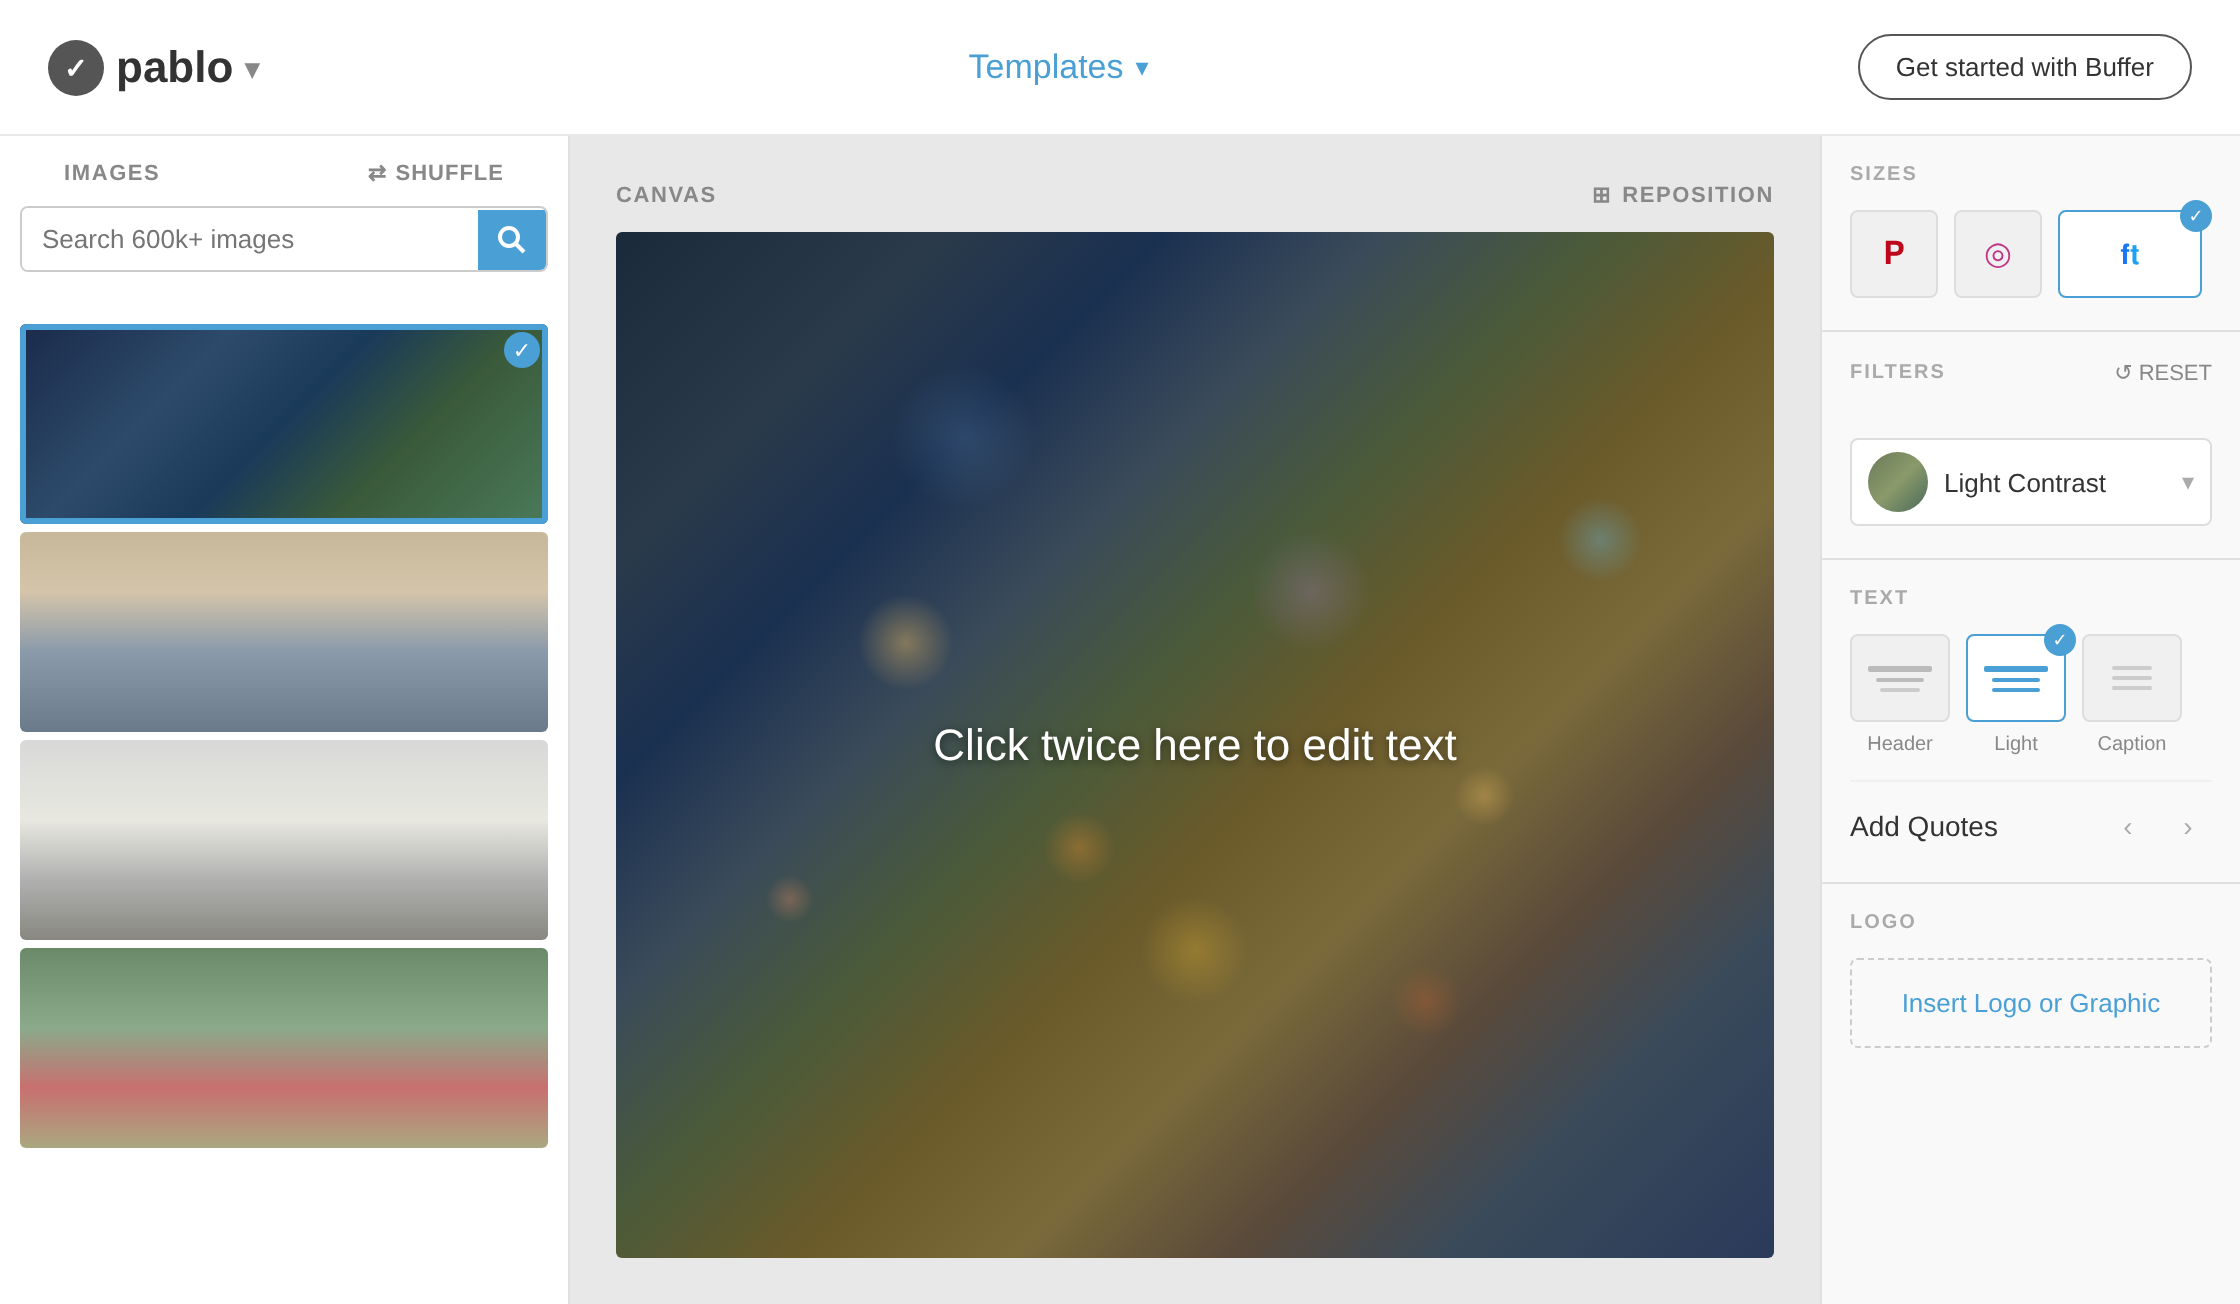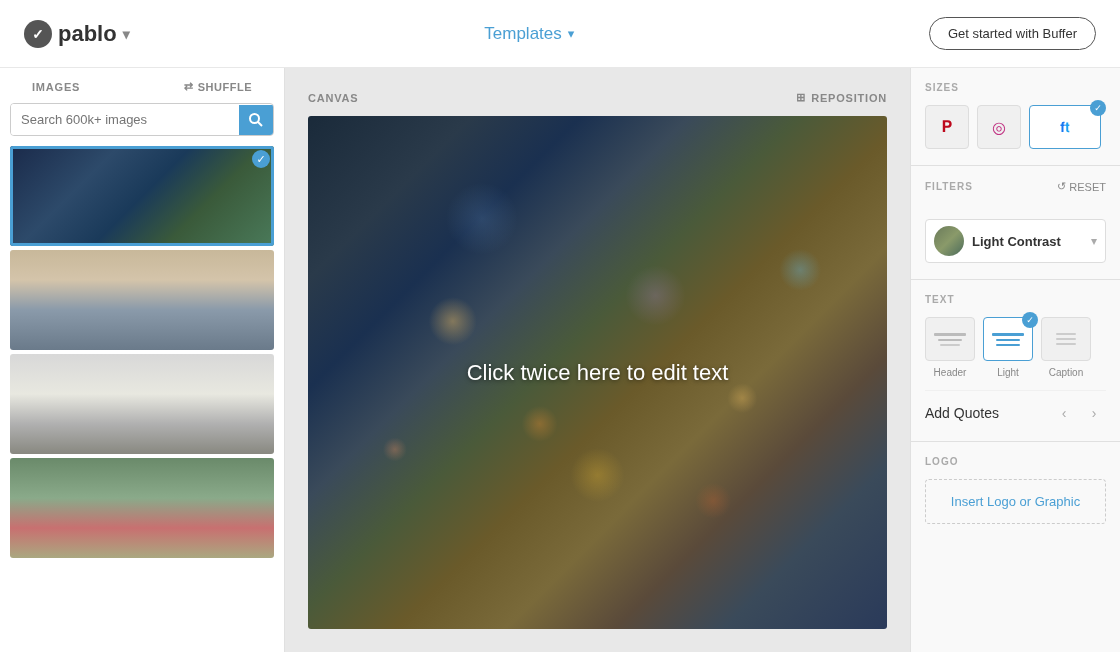--- a/index.html
+++ b/index.html
@@ -87,21 +87,21 @@
       display: flex;
       align-items: center;
       gap: 4px;
       font-size: 11px;
       color: #888;
       font-weight: 600;
       letter-spacing: 0.5px;
       cursor: pointer;
     }
     .search-bar {
-      margin: 0 10px 10px;
+      margin: 0 10px 26px;
       display: flex;
       align-items: center;
       border: 1.5px solid #ccc;
       border-radius: 4px;
       overflow: hidden;
       gap: 12px;
     }
     .search-bar input {
       flex: 1;
       padding: 8px 10px;
@@ -362,21 +362,20 @@
       width: 30px;
       height: 30px;
       border-radius: 50%;
       background: linear-gradient(135deg, #6a7a5a, #8a9a6a, #4a6a5a);
       flex-shrink: 0;
     }
     .filter-name {
       flex: 1;
       font-size: 13px;
       color: #333;
-      font-weight: bold;
     }
     .filter-chevron { color: #aaa; font-size: 12px; }
 
     
     .text-options {
       display: flex;
       gap: 8px;
       margin-bottom: 12px;
     }
     .text-opt {

